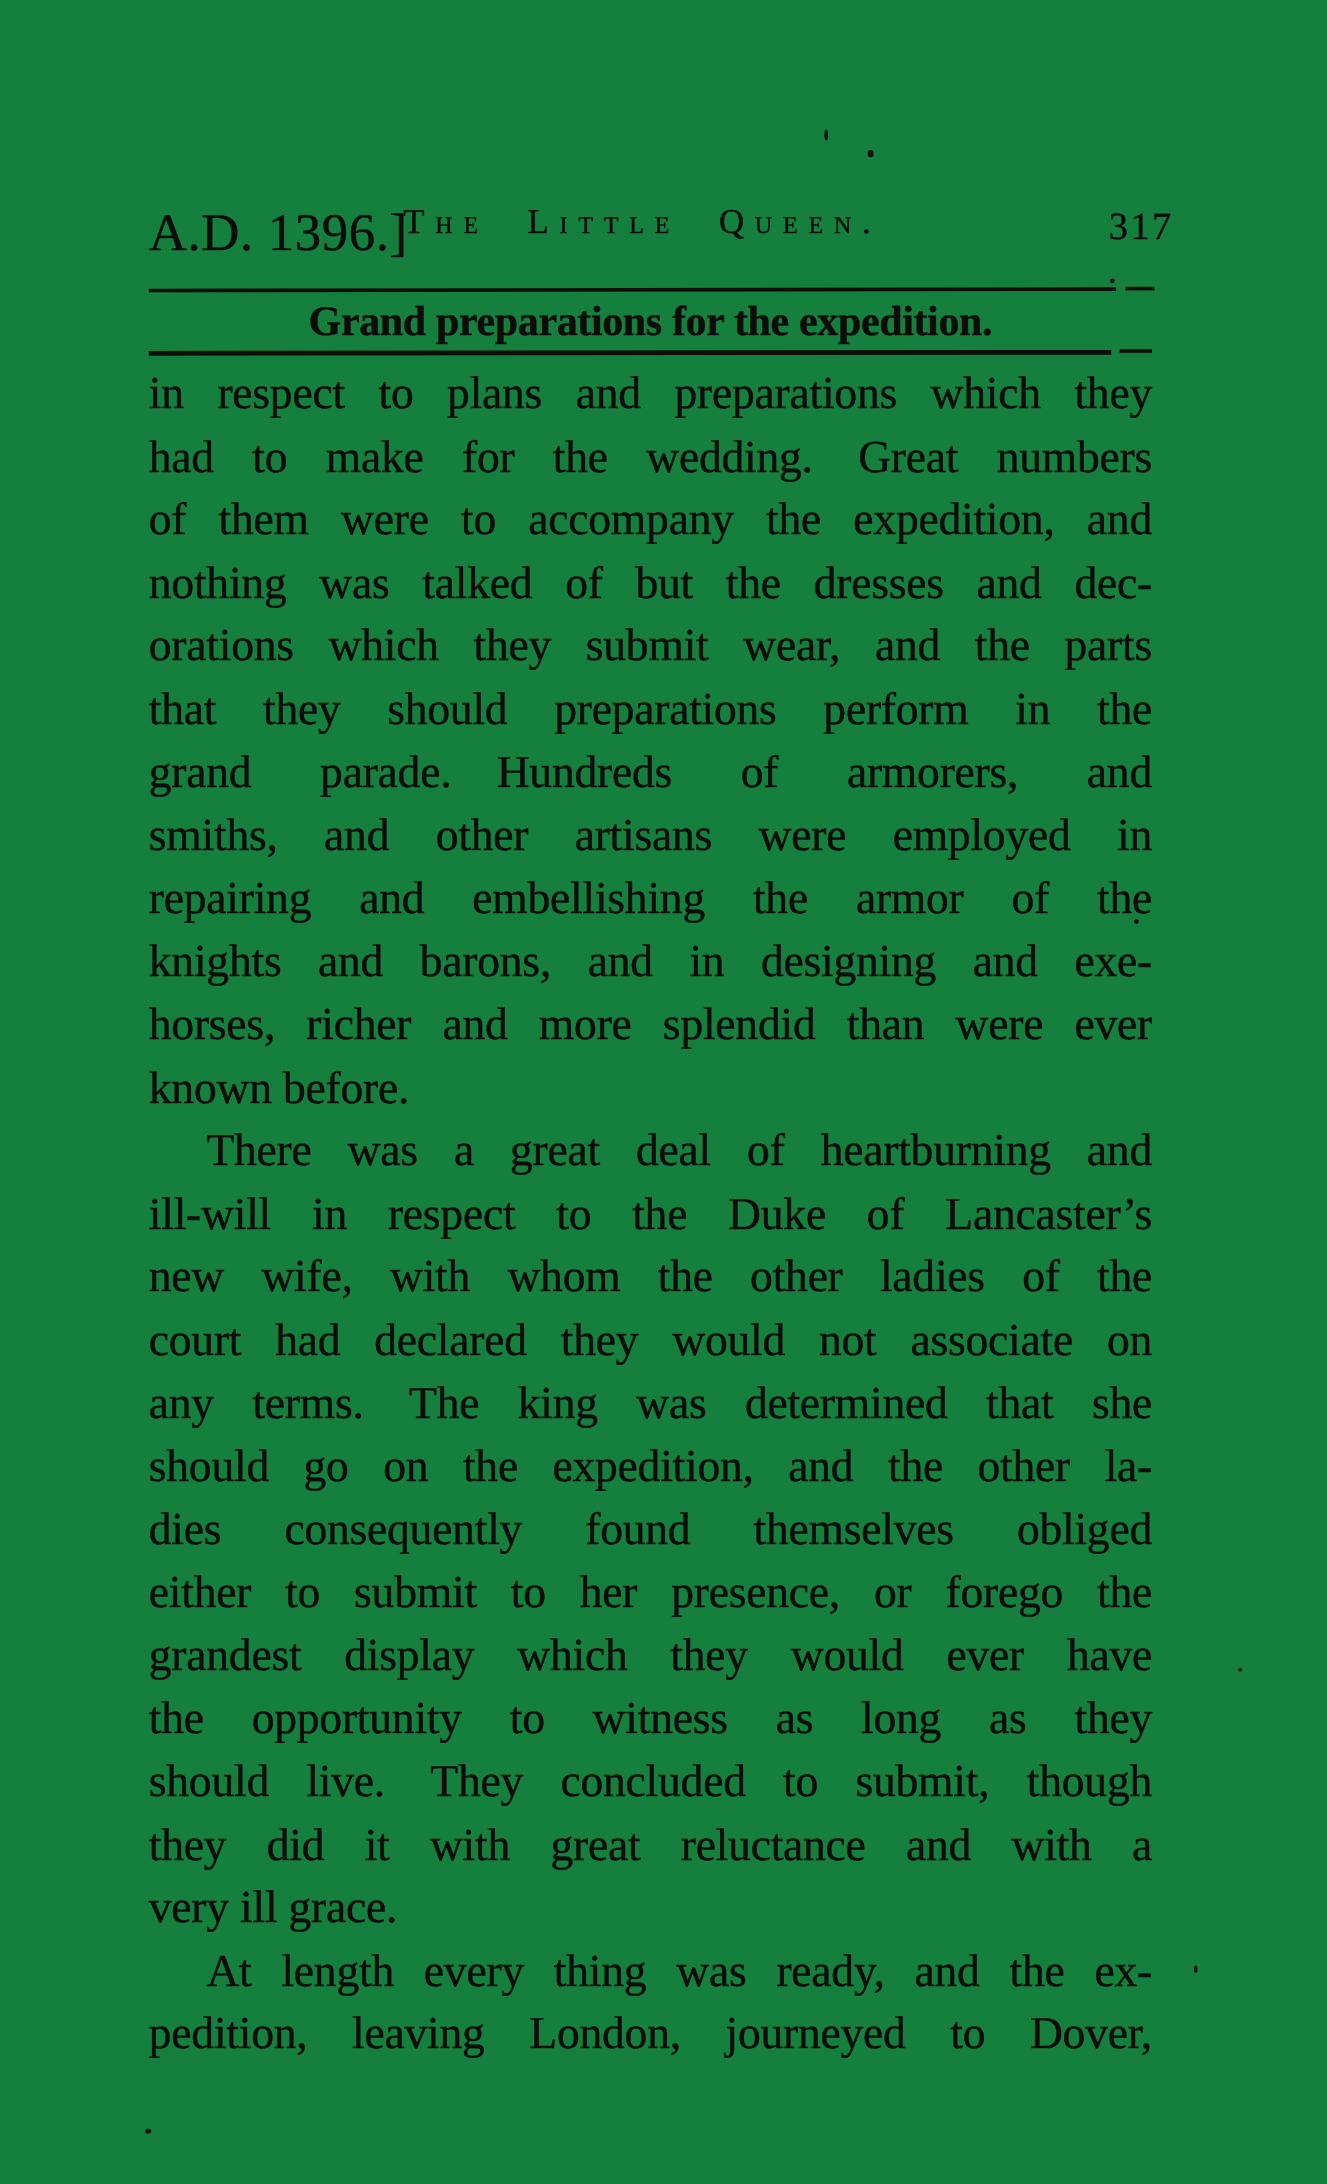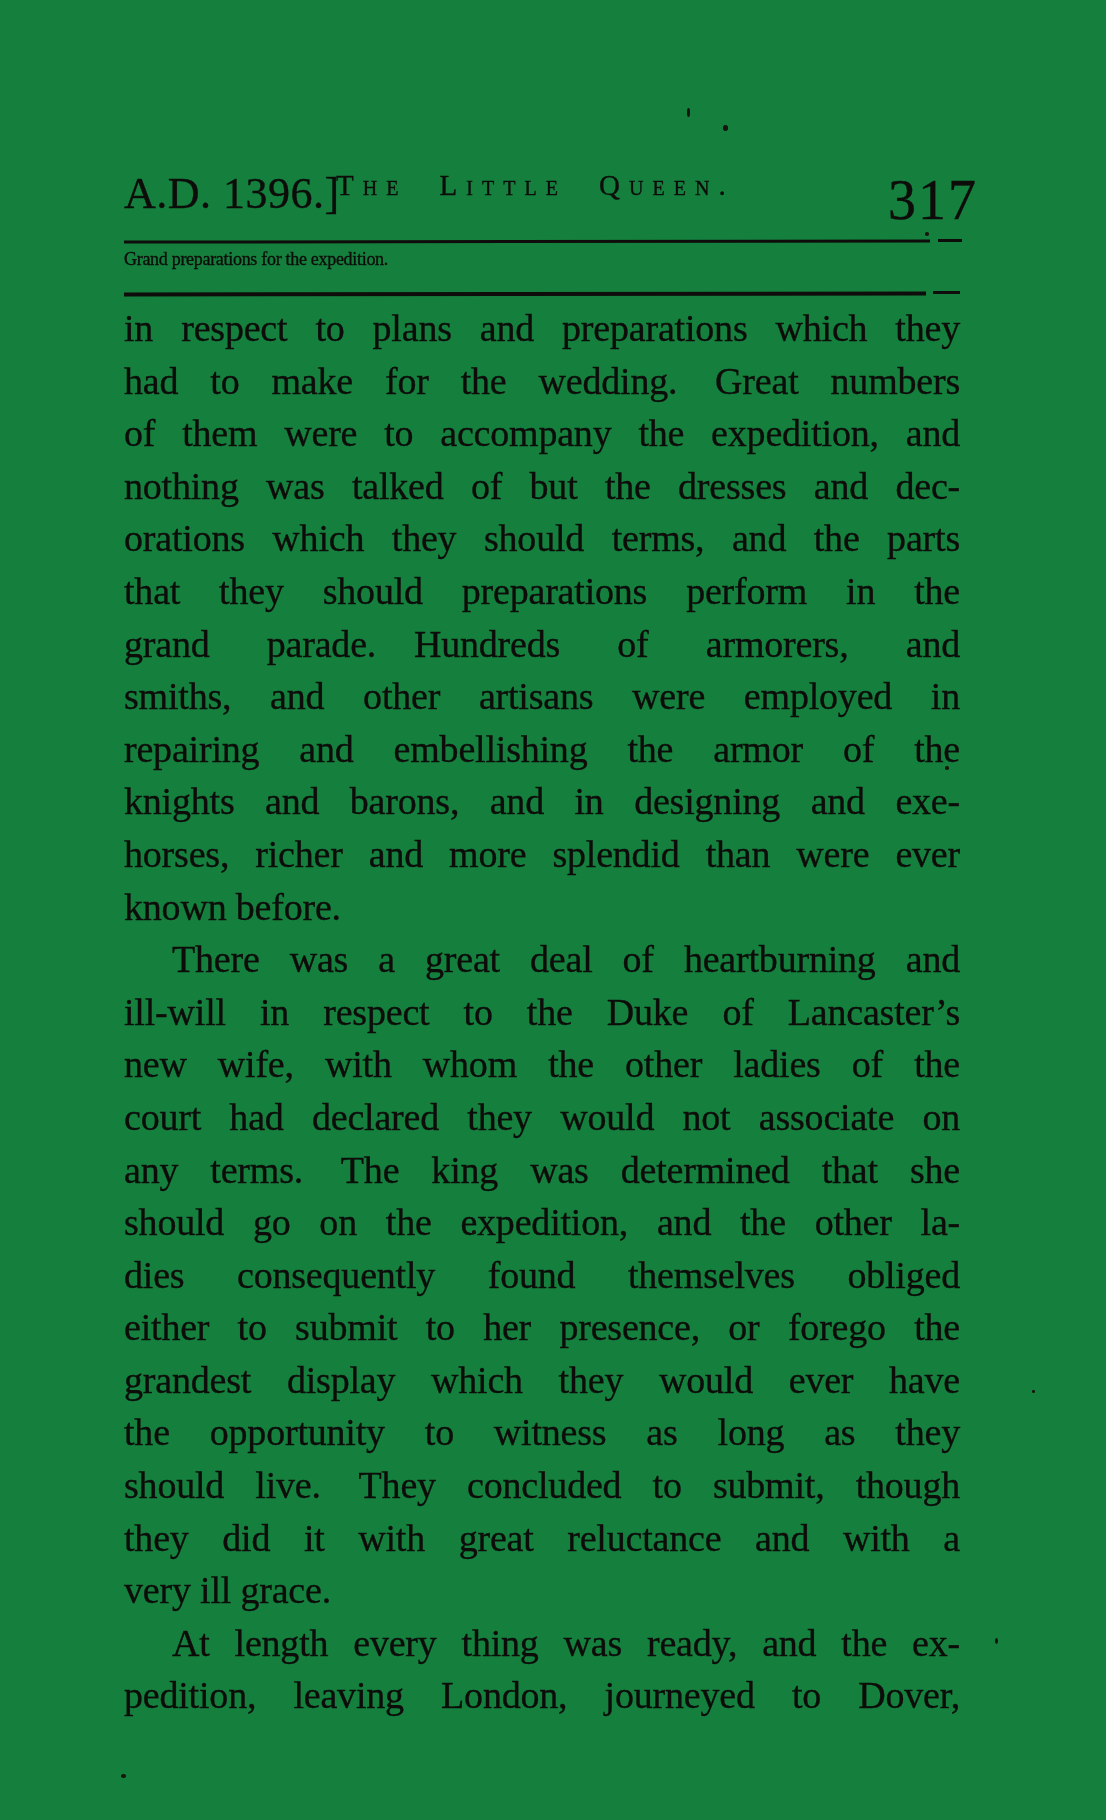--- a/index.html
+++ b/index.html
@@ -20,34 +20,34 @@
     font-size:44px;line-height:1;letter-spacing:0.5px;white-space:nowrap;
   }
   .header-title{
     position:absolute;left:336px;top:171px;
     font-size:29px;line-height:1;
     font-variant:small-caps;
     letter-spacing:9px;word-spacing:16px;white-space:nowrap;text-align:center;
   }
   .header-pagenum{
     position:absolute;top:172px;right:128px;
-    font-size:56px;line-height:1;letter-spacing:2px;
+    font-size:32px;line-height:1;letter-spacing:2px;
   }
 
   
   .rule{position:absolute;background:#0e0d0b;}
   .rule-1{left:124px;top:240px;width:806px;height:3px;transform:rotate(-0.08deg);}
   .rule-1-dash{left:938px;top:239px;width:24px;height:3px;}
   .rule-2{left:124px;top:292px;width:802px;height:4px;transform:rotate(-0.06deg);}
   .rule-2-dash{left:933px;top:291px;width:27px;height:3px;}
 
   
   .subhead{
     position:absolute;left:124px;top:250px;width:836px;
-    font-weight:normal;font-size:18px;line-height:1;
+    text-align:center;font-weight:bold;font-size:35px;line-height:1;
     letter-spacing:-0.3px;white-space:nowrap;
   }
 
   
   .body-text{
     position:absolute;left:124px;top:302px;width:836px;
     font-size:38px;line-height:52.6px;letter-spacing:-0.2px;
   }
   .tline{
     height:52.6px;
@@ -76,21 +76,21 @@
   <div class="subhead inked">Grand preparations for the expedition.</div>
 
   <div class="rule rule-2"></div>
   <div class="rule rule-2-dash"></div>
 
   <div class="body-text inked">
       <div class="tline">in respect to plans and preparations which they</div>
       <div class="tline">had to make for the wedding. Great numbers</div>
       <div class="tline">of them were to accompany the expedition, and</div>
       <div class="tline">nothing was talked of but the dresses and dec-</div>
-      <div class="tline">orations which they should terms, and the parts</div>
+      <div class="tline">orations which they submit wear, and the parts</div>
       <div class="tline">that they should preparations perform in the</div>
       <div class="tline">grand parade. Hundreds of armorers, and</div>
       <div class="tline">smiths, and other artisans were employed in</div>
       <div class="tline">repairing and embellishing the armor of the</div>
       <div class="tline">knights and barons, and in designing and exe-</div>
       <div class="tline">horses, richer and more splendid than were ever</div>
       <div class="tline short">known before.</div>
       <div class="tline indent">There was a great deal of heartburning and</div>
       <div class="tline">ill-will in respect to the Duke of Lancaster’s</div>
       <div class="tline">new wife, with whom the other ladies of the</div>

